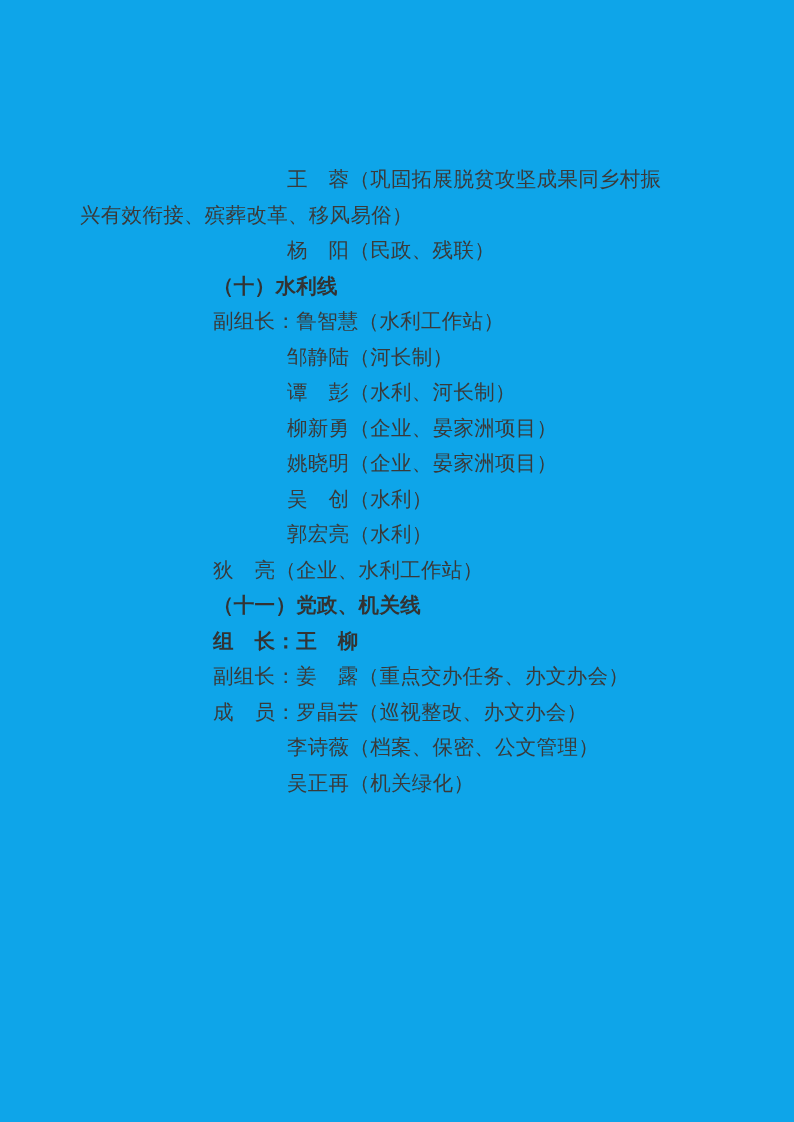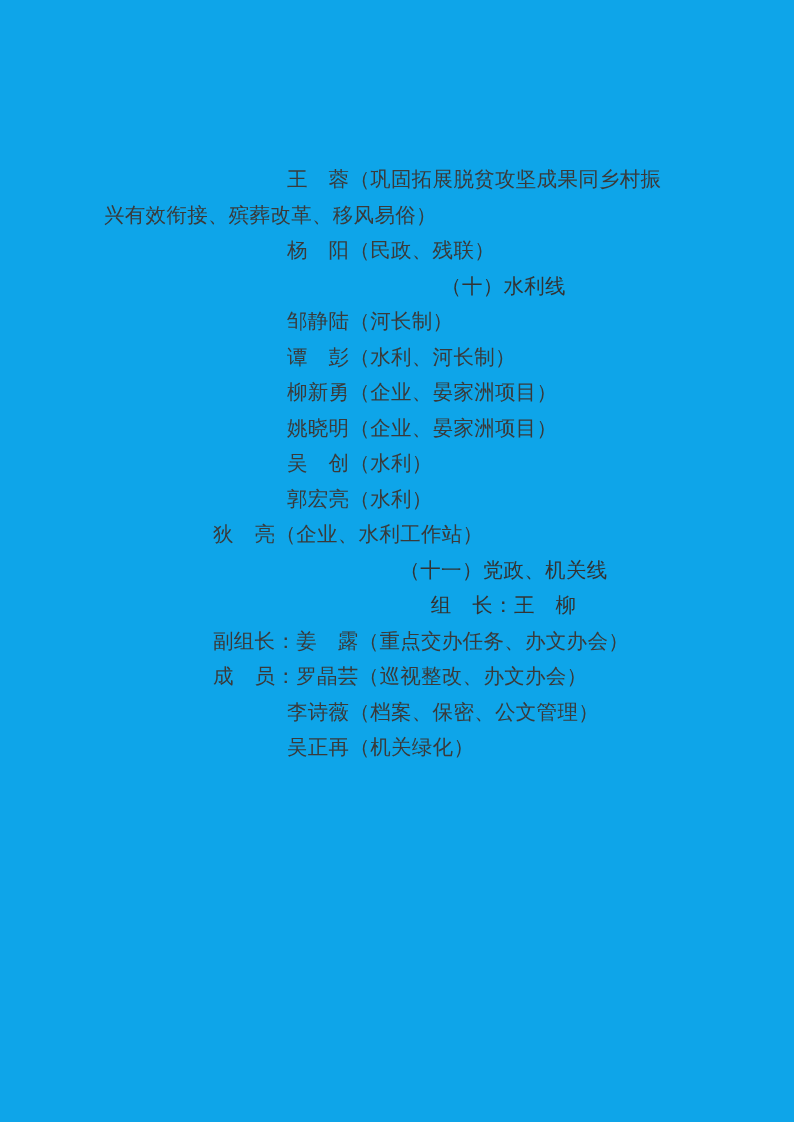--- a/index.html
+++ b/index.html
@@ -23,34 +23,35 @@
     width: 794px;
   }
   .line {
     height: 35.5px;
     line-height: 35.5px;
     font-size: 20.5px;
     white-space: pre;
     letter-spacing: 0.3px;
   }
   
-  .indent-margin { padding-left: 104px; }  
+  .indent-margin { padding-left: 80px; }  
   .indent-label  { padding-left: 213px; }  
   .indent-name   { padding-left: 287px; }  
-  .bold { font-weight: normal; color: #333333; text-align: center; }
+  .bold { font-weight: bold; color: #333333; }
 </style>
 </head>
 <body>
 
 <div class="page" style="background: #0ea5e9; color: rgb(58, 58, 58);">
   <div class="doc">
     <div class="line indent-name">王　蓉（巩固拓展脱贫攻坚成果同乡村振</div>
     <div class="line indent-margin">兴有效衔接、殡葬改革、移风易俗）</div>
     <div class="line indent-name">杨　阳（民政、残联）</div>
     <div class="line indent-label bold">（十）水利线</div>
+    <div class="line indent-label">副组长：鲁智慧（水利工作站）</div>
     <div class="line indent-name">邹静陆（河长制）</div>
     <div class="line indent-name">谭　彭（水利、河长制）</div>
     <div class="line indent-name">柳新勇（企业、晏家洲项目）</div>
     <div class="line indent-name">姚晓明（企业、晏家洲项目）</div>
     <div class="line indent-name">吴　创（水利）</div>
     <div class="line indent-name">郭宏亮（水利）</div>
     <div class="line indent-label">狄　亮（企业、水利工作站）</div>
     <div class="line indent-label bold">（十一）党政、机关线</div>
     <div class="line indent-label bold">组　长：王　柳</div>
     <div class="line indent-label">副组长：姜　露（重点交办任务、办文办会）</div>

